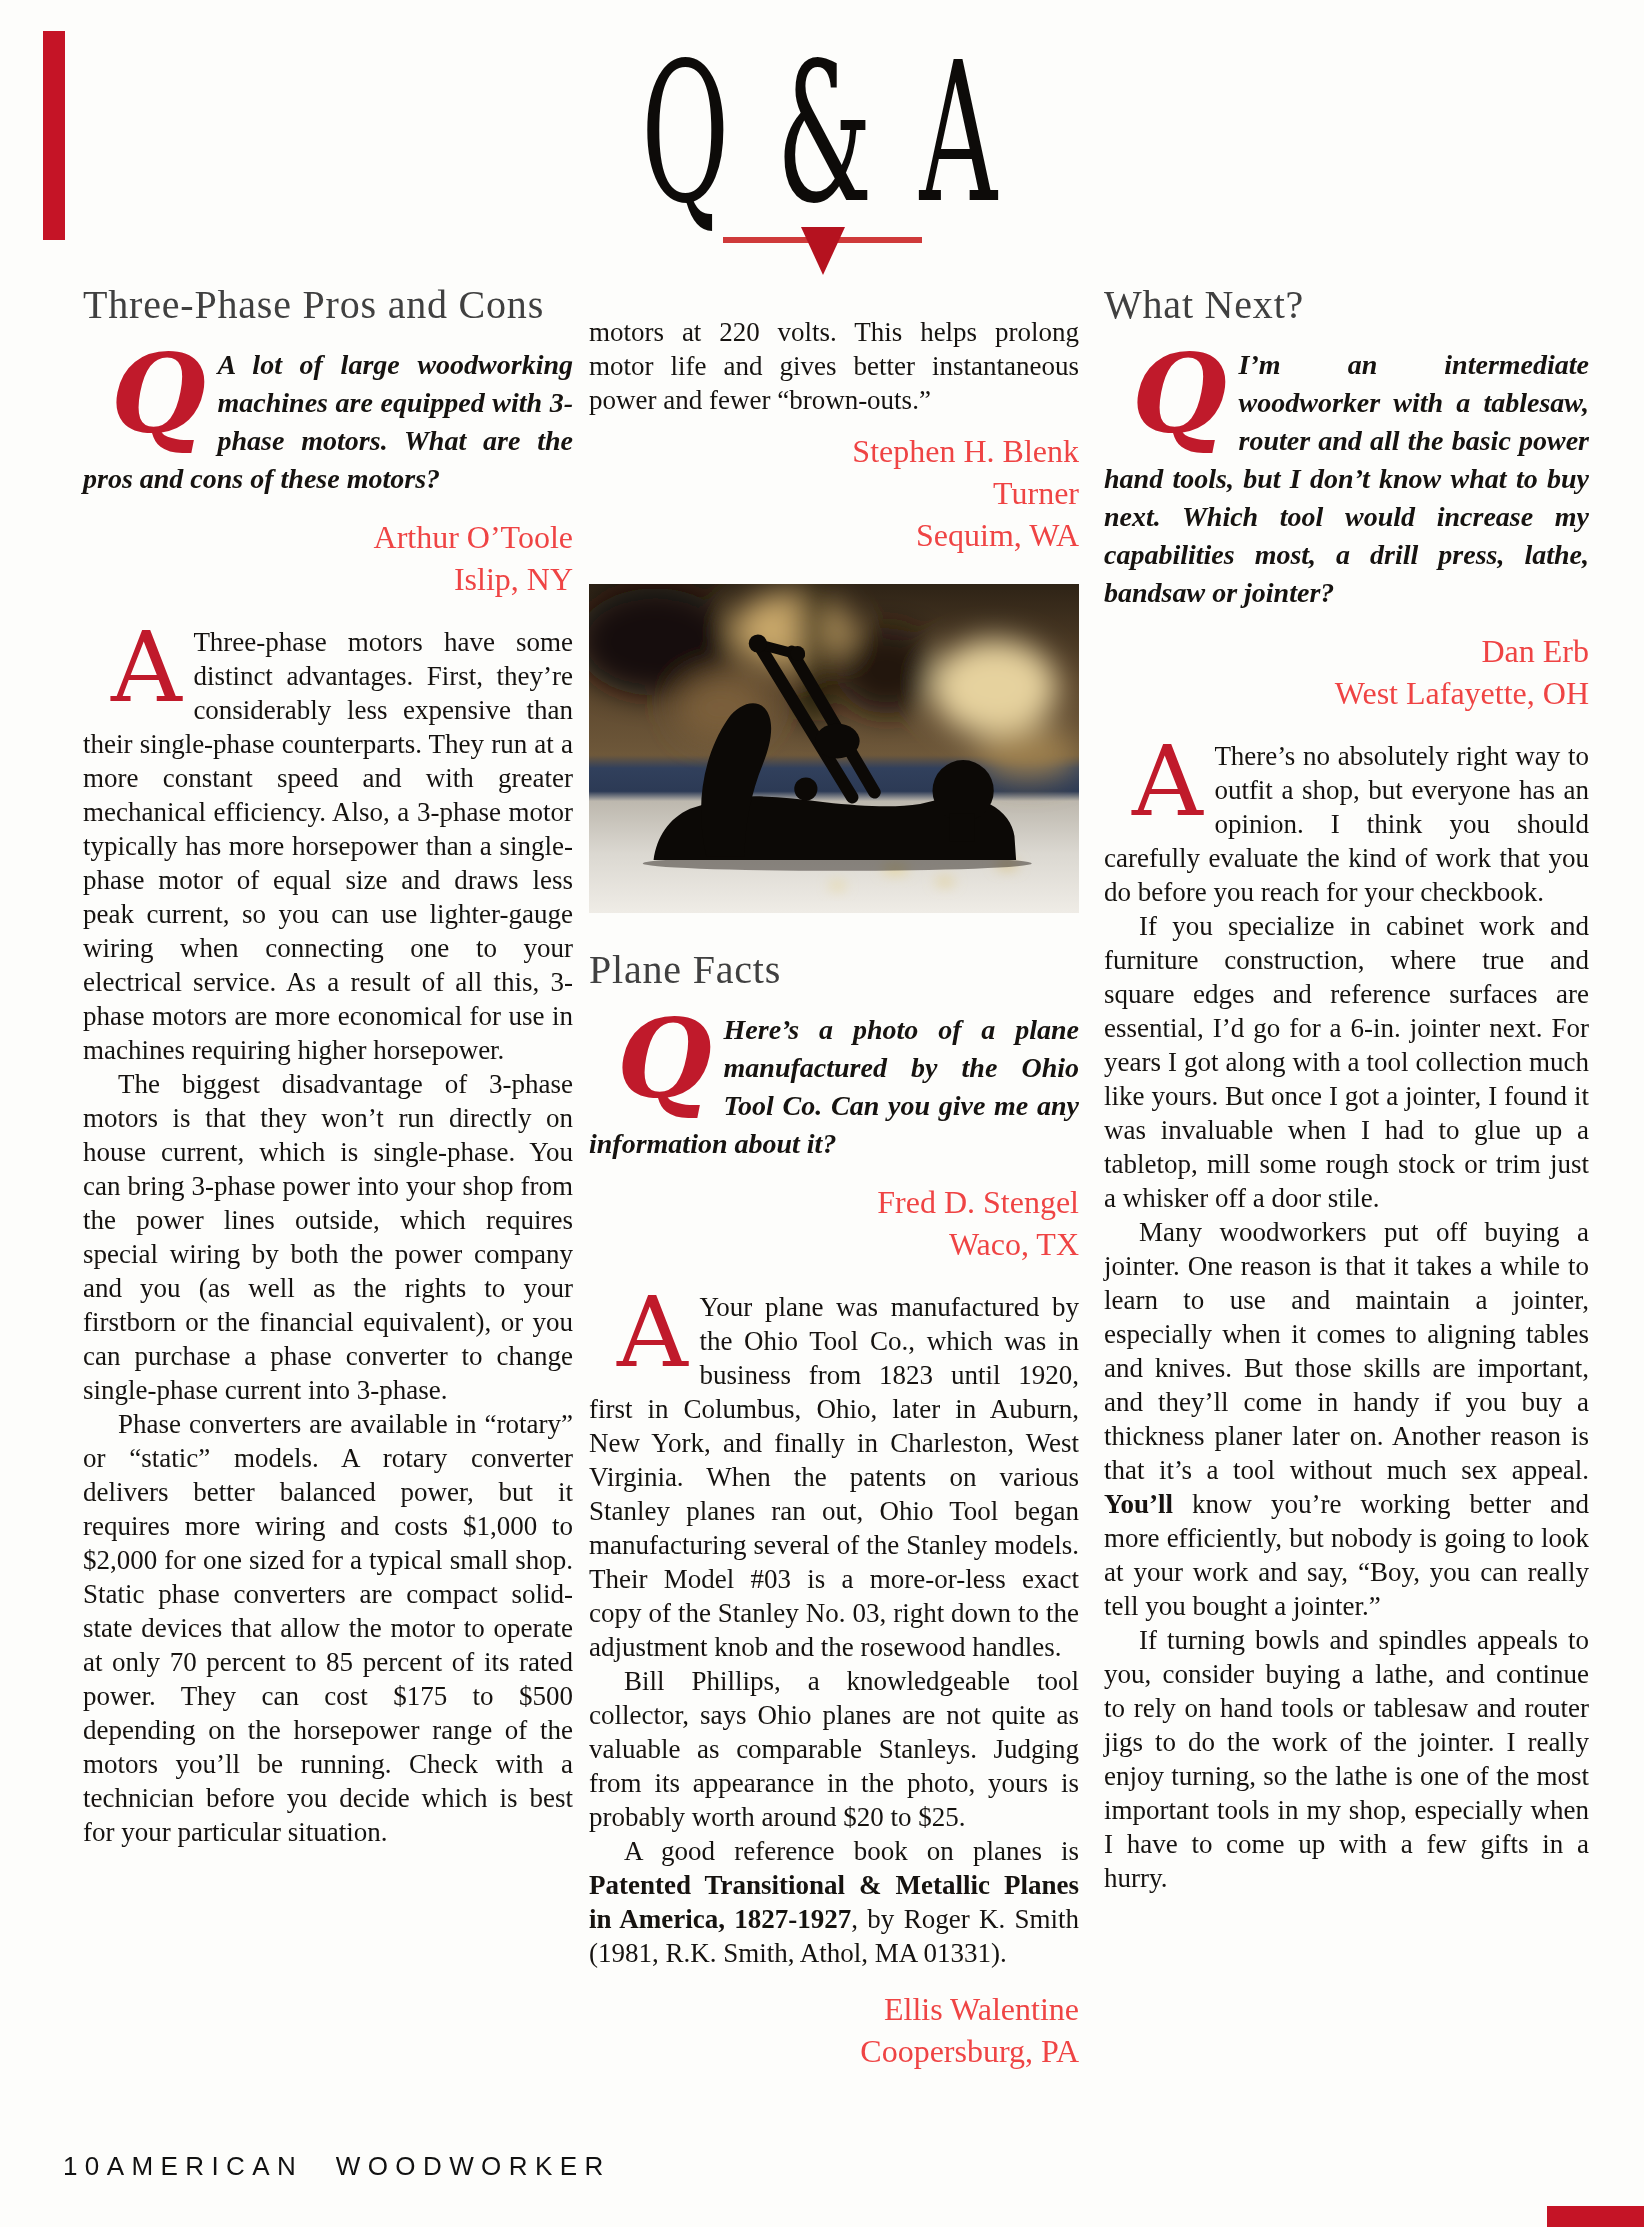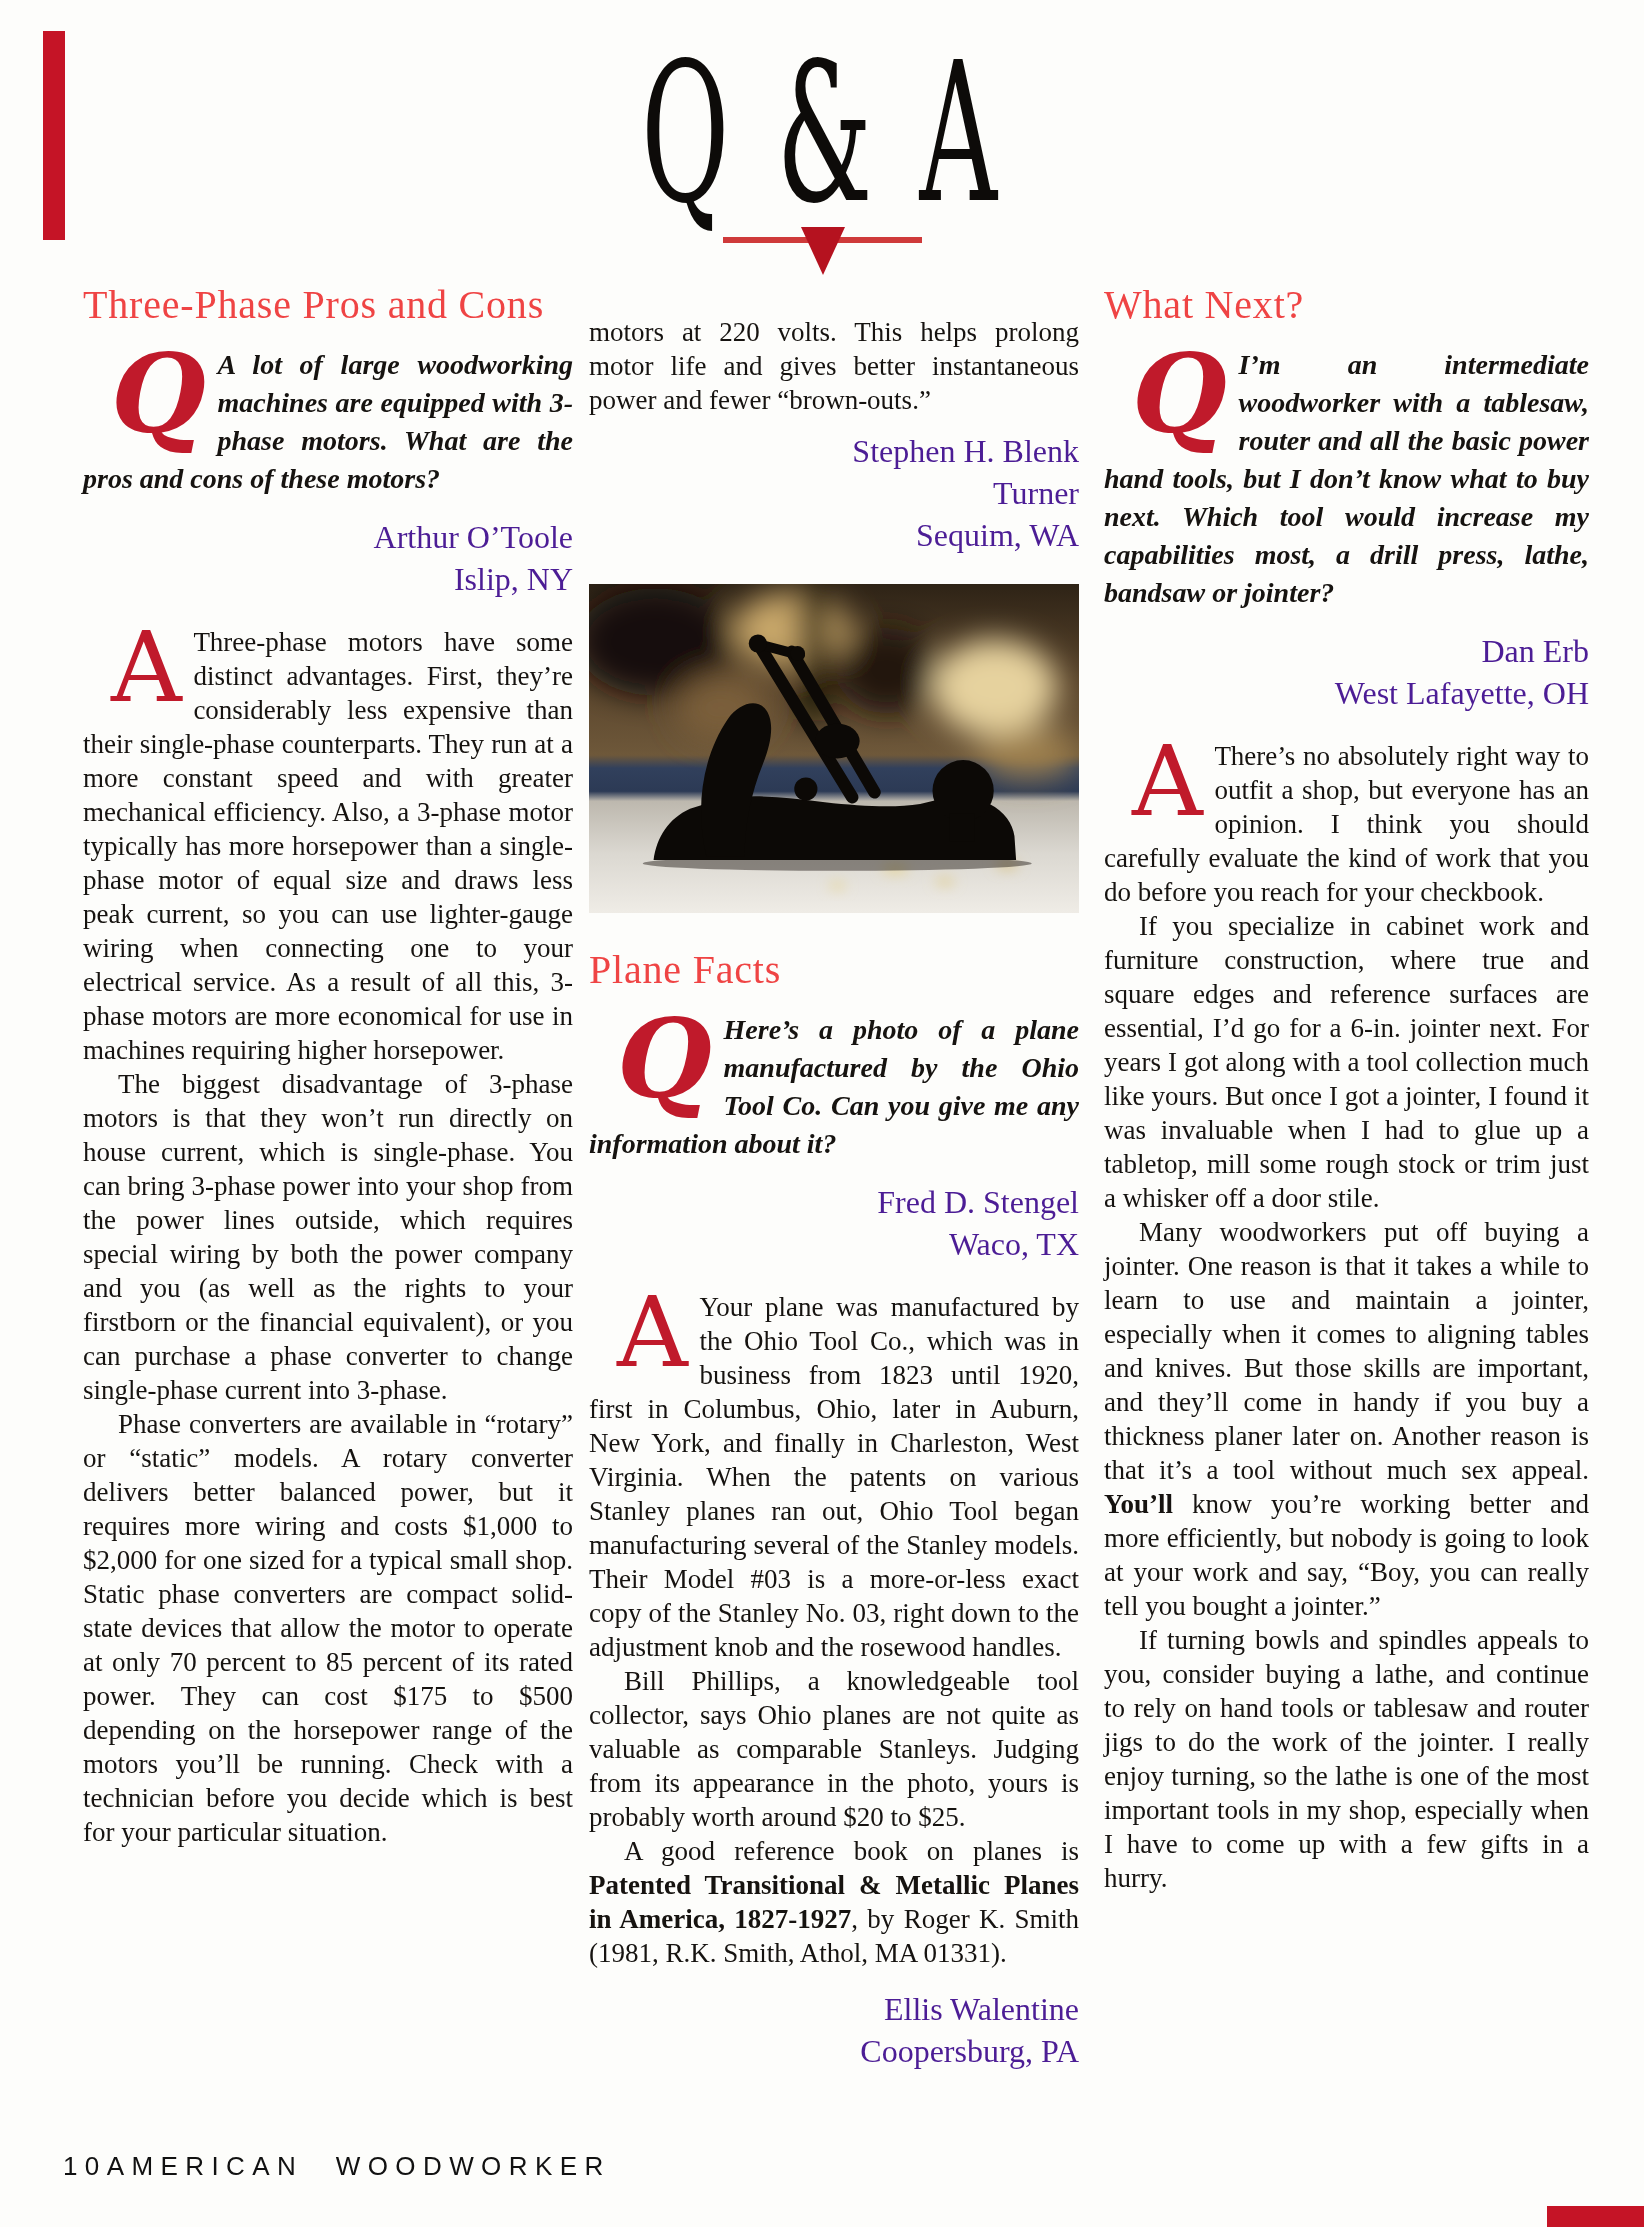--- a/index.html
+++ b/index.html
@@ -14,30 +14,30 @@
   .logo-rule{position:relative;width:199px;height:6.6px;background:#cf3a3a;margin:6.6px auto 0;}
   .logo-arrow{position:absolute;left:50%;top:-10px;transform:translateX(-50%);width:0;height:0;
               border-left:22.3px solid transparent;border-right:22.3px solid transparent;
               border-top:48px solid #b5121f;}
 
   .col{position:absolute;top:281px;}
   .col1{left:83px;width:490px;}
   .col2{left:589px;width:490px;}
   .col3{left:1104px;width:485px;}
 
-  h2.dept{font-size:40px;font-weight:normal;margin:0 0 18px 0;letter-spacing:0.8px;color:#ef4444;}
+  h2.dept{font-size:40px;font-weight:normal;margin:0 0 18px 0;letter-spacing:0.8px;color:#404040;}
   p.body{font-size:27px;line-height:34px;text-align:justify;margin:0;}
   p.body.ind{text-indent:35px;}
   p.cont-last{text-align-last:justify;}
   p.question{font-size:28px;line-height:38px;font-weight:bold;font-style:italic;
              text-align:justify;margin:5px 0 0 0;}
   .drop{float:left;color:#c01a2b;font-family:"DejaVu Serif",serif;}
   .drop-q{font-size:109px;line-height:83px;margin:6.6px 11.6px 0 28px;}
   .drop-a{font-size:98px;line-height:71px;margin:6.6px 11.6px 0 28px;}
-  .attrib{text-align:right;font-size:32px;line-height:42px;margin:18px 0 21.5px 0;color:#4c1d95;}
+  .attrib{text-align:right;font-size:32px;line-height:42px;margin:18px 0 21.5px 0;color:#ef4444;}
   .ablock{margin-top:25px;}
   .booktitle,.emph{font-weight:bold;}
 
   .photo{width:490px;height:329px;margin:28px 0 33px 0;}
   .photo svg{display:block;width:100%;height:100%;}
 
   .footer{position:absolute;left:63px;top:2151px;font-family:"Liberation Sans",sans-serif;
           font-size:26px;letter-spacing:7.4px;color:#111;white-space:nowrap;}
   .footer .pgnum{}
   .footer .mag{word-spacing:18px;}

